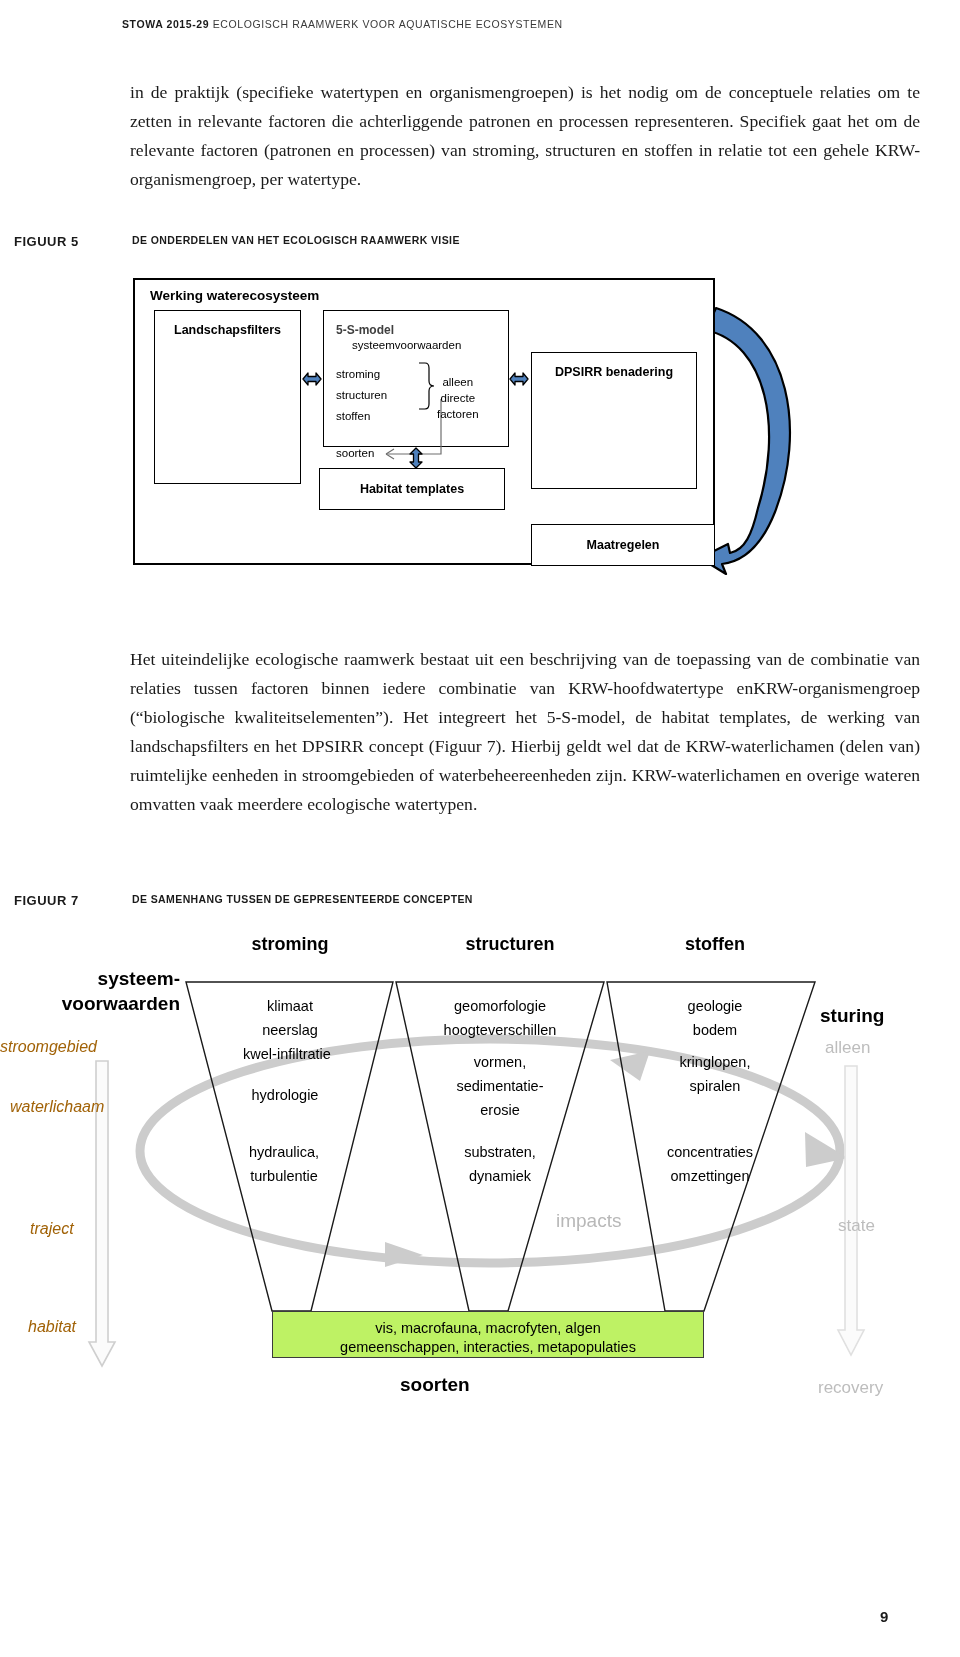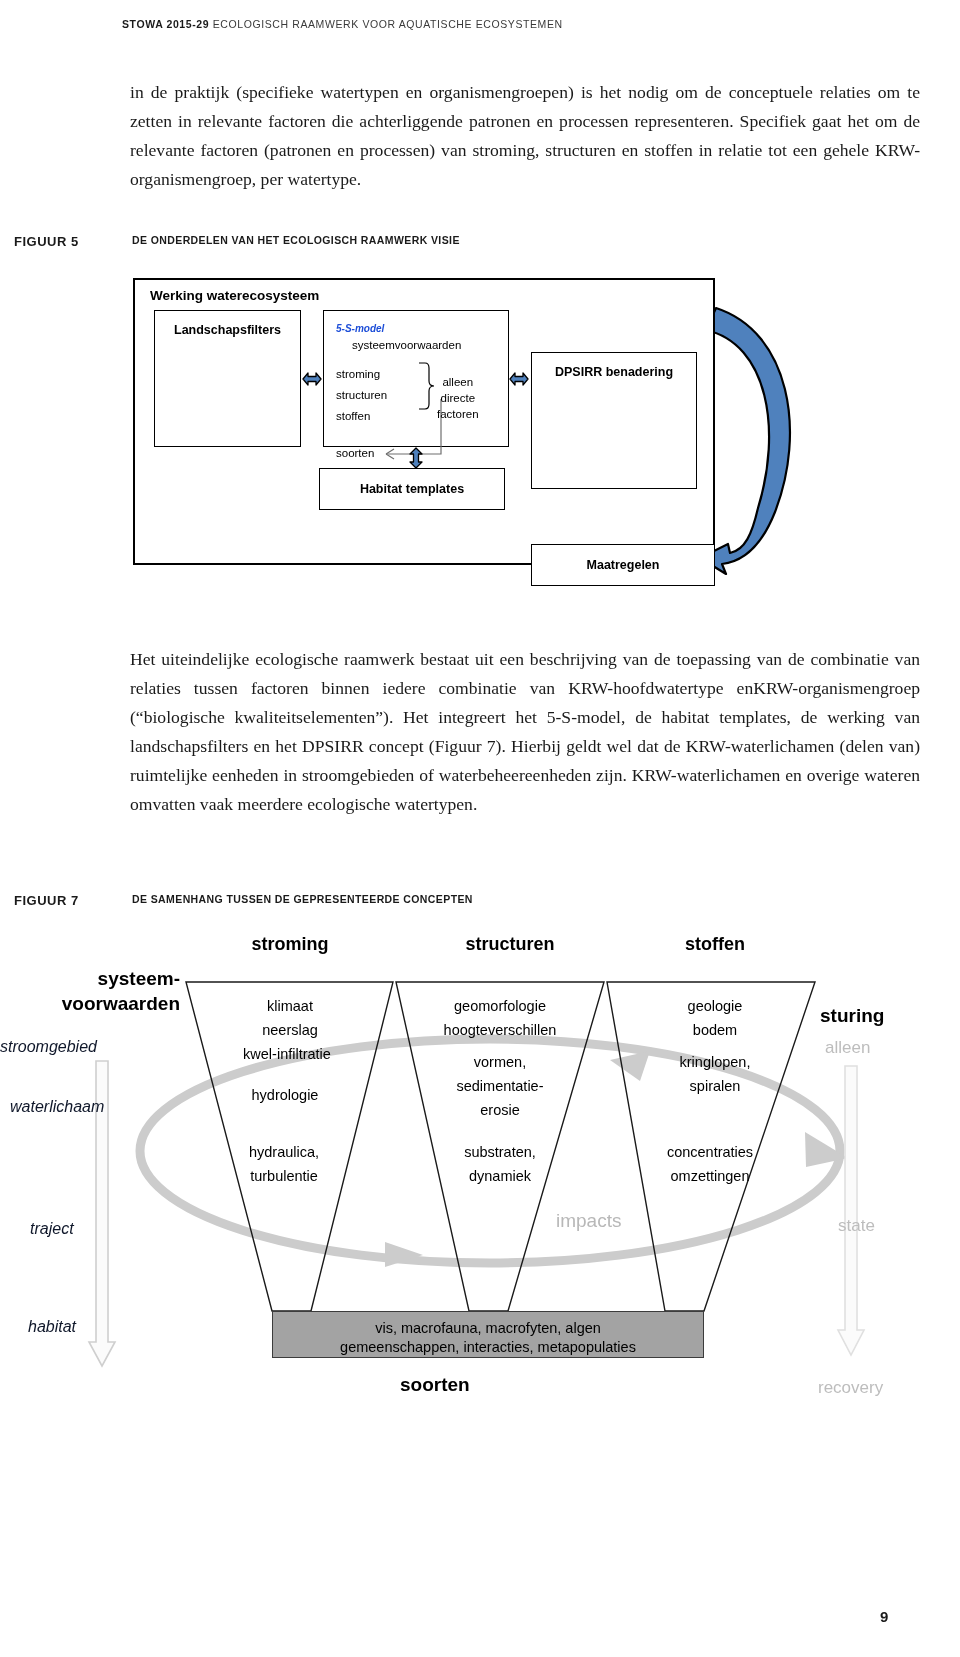--- a/index.html
+++ b/index.html
@@ -50,38 +50,38 @@
     width:582px; height:287px;
     border:2px solid #000; background:#fff; box-sizing:border-box;
   }
   .f5-outer-label {
     position:absolute; left:150px; top:26px;
     font-size:13.5px; font-weight:bold; color:#000;
   }
   .f5-box {
     position:absolute; border:1.6px solid #000; background:#fff; box-sizing:border-box;
   }
-  #f5-box-landschap { left:154px; top:48px; width:147px; height:137px; }
+  #f5-box-landschap { left:154px; top:48px; width:147px; height:174px; }
   #f5-box-5s        { left:323px; top:48px; width:186px; height:137px; }
   #f5-box-dpsirr    { left:531px; top:48px; width:166px; height:137px;margin-top:42px; }
   #f5-box-habitat   { left:319px; top:206px; width:186px; height:42px; }
-  #f5-box-maatreg   { left:531px; top:262px; width:184px; height:42px;margin-top:20px; }
+  #f5-box-maatreg   { left:531px; top:262px; width:184px; height:42px; }
 
   .f5-box-title {
     position:absolute; width:100%; text-align:center;
     font-size:12.5px; font-weight:bold; color:#000;
   }
   #f5-box-landschap .f5-box-title,
   #f5-box-dpsirr .f5-box-title { top:12px; }
   #f5-box-habitat .f5-box-title,
   #f5-box-maatreg .f5-box-title { top:13px; }
 
   .f5-5s-title {
     position:absolute; left:12px; top:12px;
-    font-size:10px; font-weight:bold; color:#1d4ed8;font-style:italic;
+    font-size:12px; font-weight:bold; color:#404040;
   }
   .f5-5s-item {
     position:absolute; left:12px;
     font-size:11.5px; color:#000;
   }
   .f5-5s-subv  { top:28px;margin-left:16px; }
   .f5-5s-stro  { top:57px; }
   .f5-5s-stru  { top:78px; }
   .f5-5s-stof  { top:99px; }
   .f5-5s-soort { top:136px; }
@@ -109,42 +109,42 @@
   #f7-head-structuren { left:420px; top:16px; width:180px; }
   #f7-head-stoffen    { left:625px; top:16px; width:180px; }
 
   .f7-sidehead {
     position:absolute; font-size:19px; font-weight:bold; color:#000; line-height:25px;
   }
   #f7-head-systeem { left:30px; top:48px; width:150px; text-align:right; }
   #f7-head-sturing { left:820px; top:85px; width:120px; text-align:left; }
 
   .f7-gray-italic {
-    position:absolute; font-size:16px; font-style:italic; color:#0f172a; white-space:nowrap;
+    position:absolute; font-size:16px; font-style:italic; color:#a16207; white-space:nowrap;
   }
   #f7-lbl-stroomgebied { left:0px;   top:120px; }
   #f7-lbl-waterlichaam { left:10px;  top:180px; }
   #f7-lbl-traject      { left:30px;  top:302px; }
   #f7-lbl-habitat      { left:28px;  top:400px; }
 
   .f7-gray-plain {
     position:absolute; font-size:17px; color:#bdbdbd; white-space:nowrap;
   }
   #f7-lbl-drivers  { left:825px; top:120px; }
   #f7-lbl-state    { left:838px; top:298px; }
   #f7-lbl-recovery { left:818px; top:460px; }
   #f7-lbl-impacts  { left:556px; top:292px; font-size:19px; color:#b8b8b8; }
 
   .f7-funnel-text {
     position:absolute; text-align:center; font-size:14.5px; line-height:24px; color:#000;
   }
 
   #f7-bottom-box {
     position:absolute; left:272px; top:393px; width:432px; height:47px;
-    border:1.5px solid #3c3c3c; background:#a3a3a3; box-sizing:border-box;
+    border:1.5px solid #3c3c3c; background:#bef264; box-sizing:border-box;
   }
   #f7-bottom-box .f7-bottom-text {
     position:absolute; left:0; top:7px; width:100%;
     text-align:center; font-size:14.5px; line-height:19px; color:#000;
   }
 
   #f7-lbl-soorten {
     position:absolute; left:400px; top:456px;
     font-size:19px; font-weight:bold; color:#000;
   }

